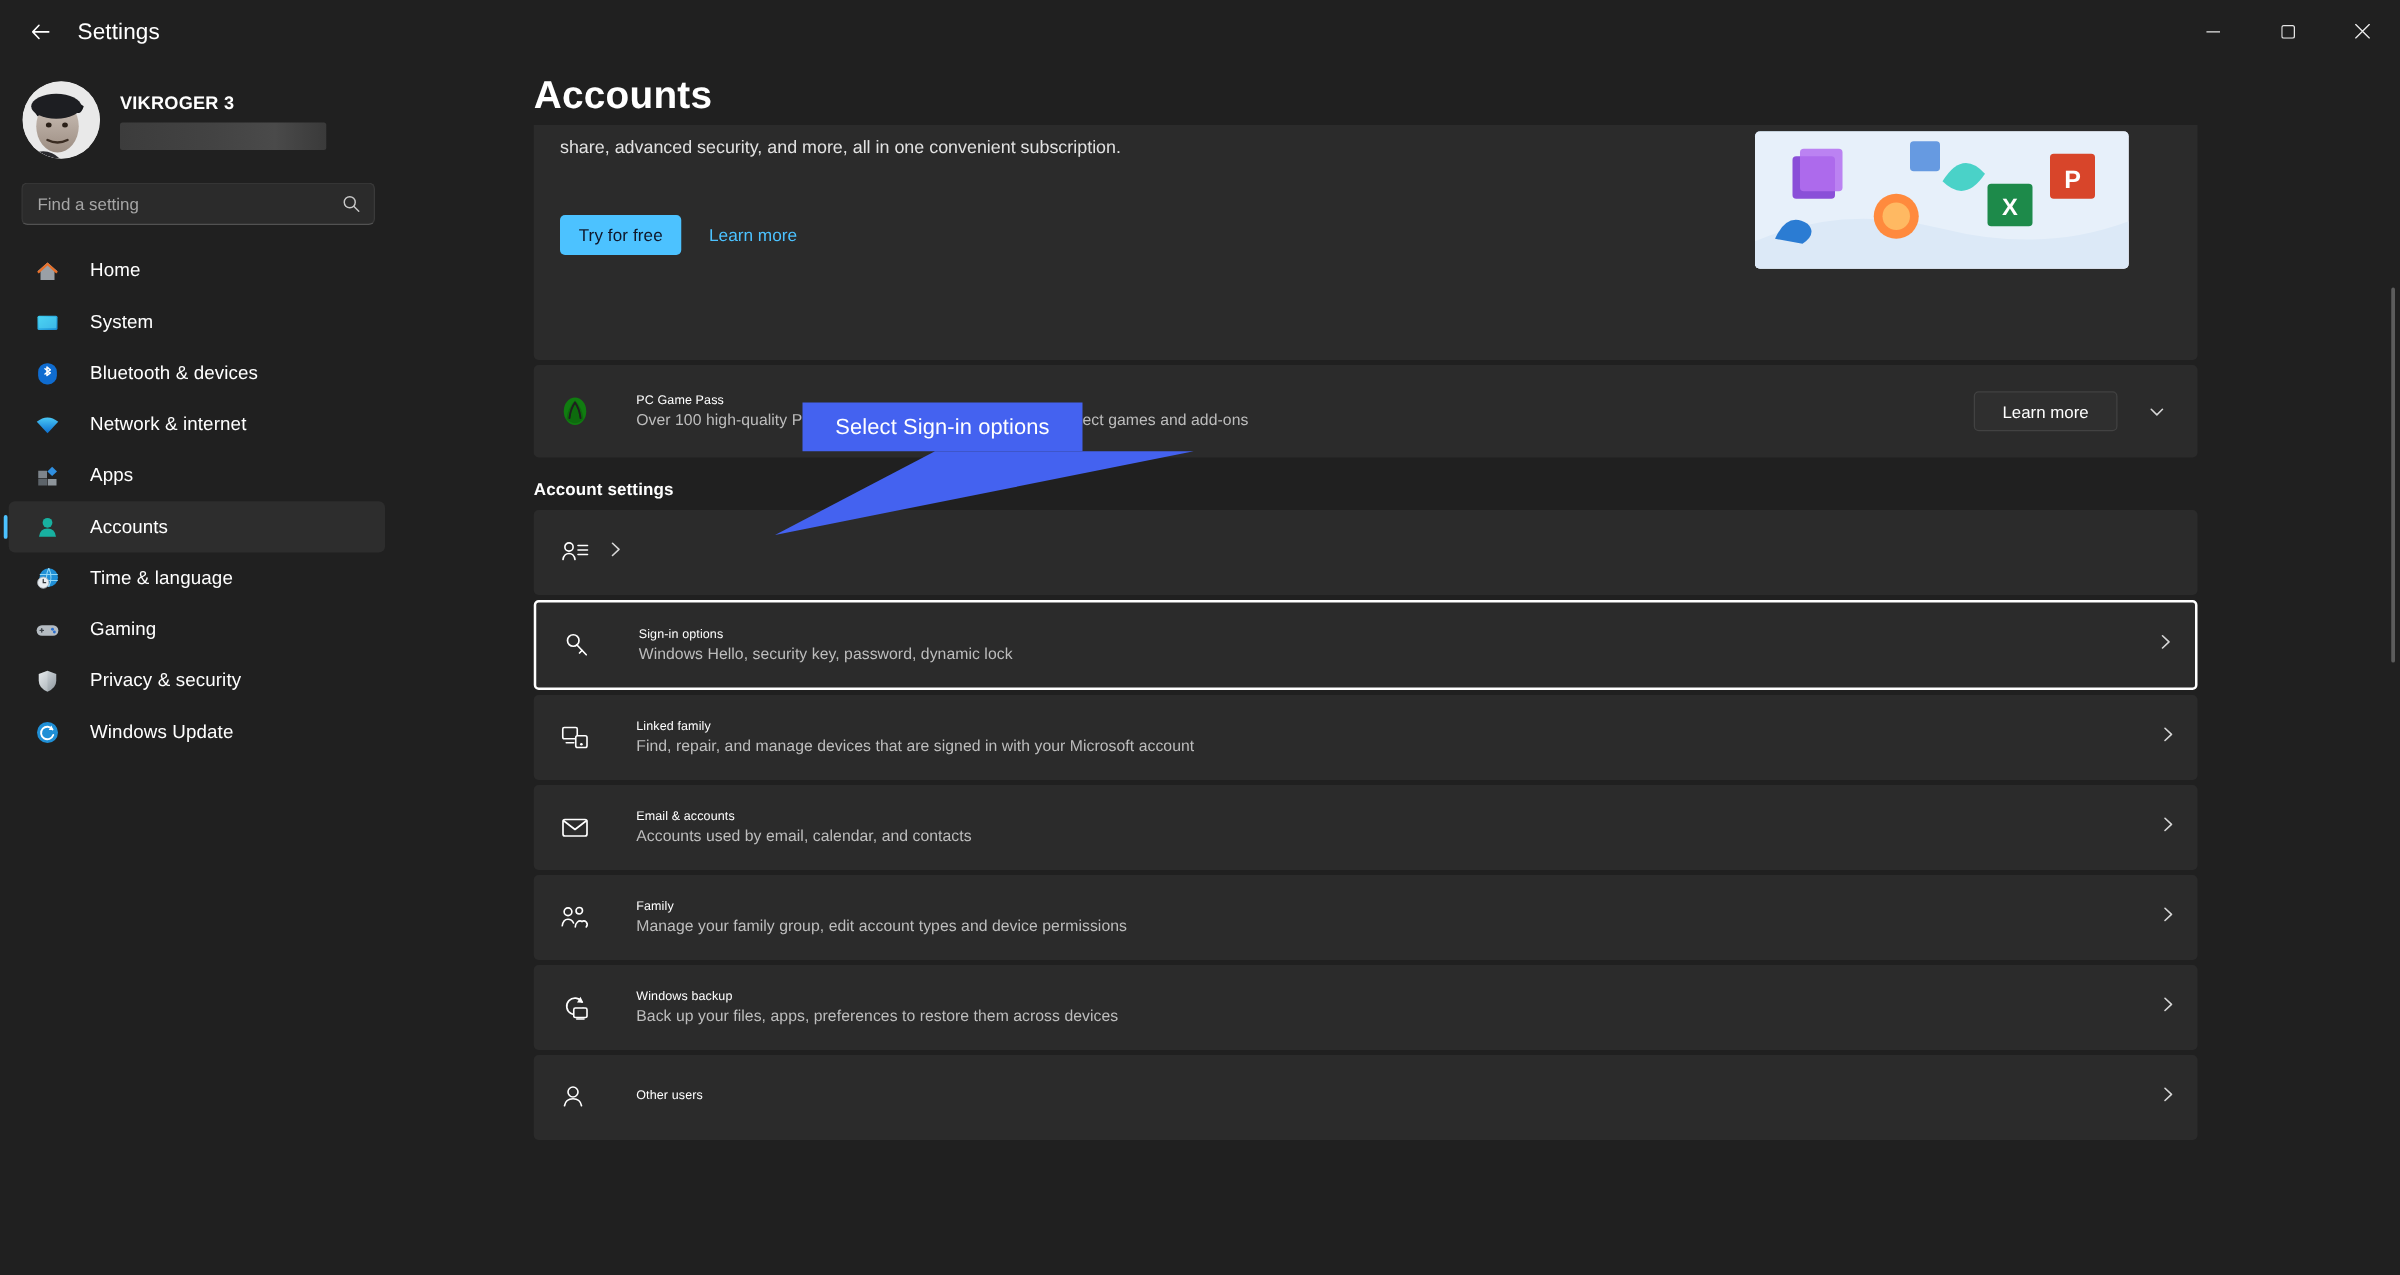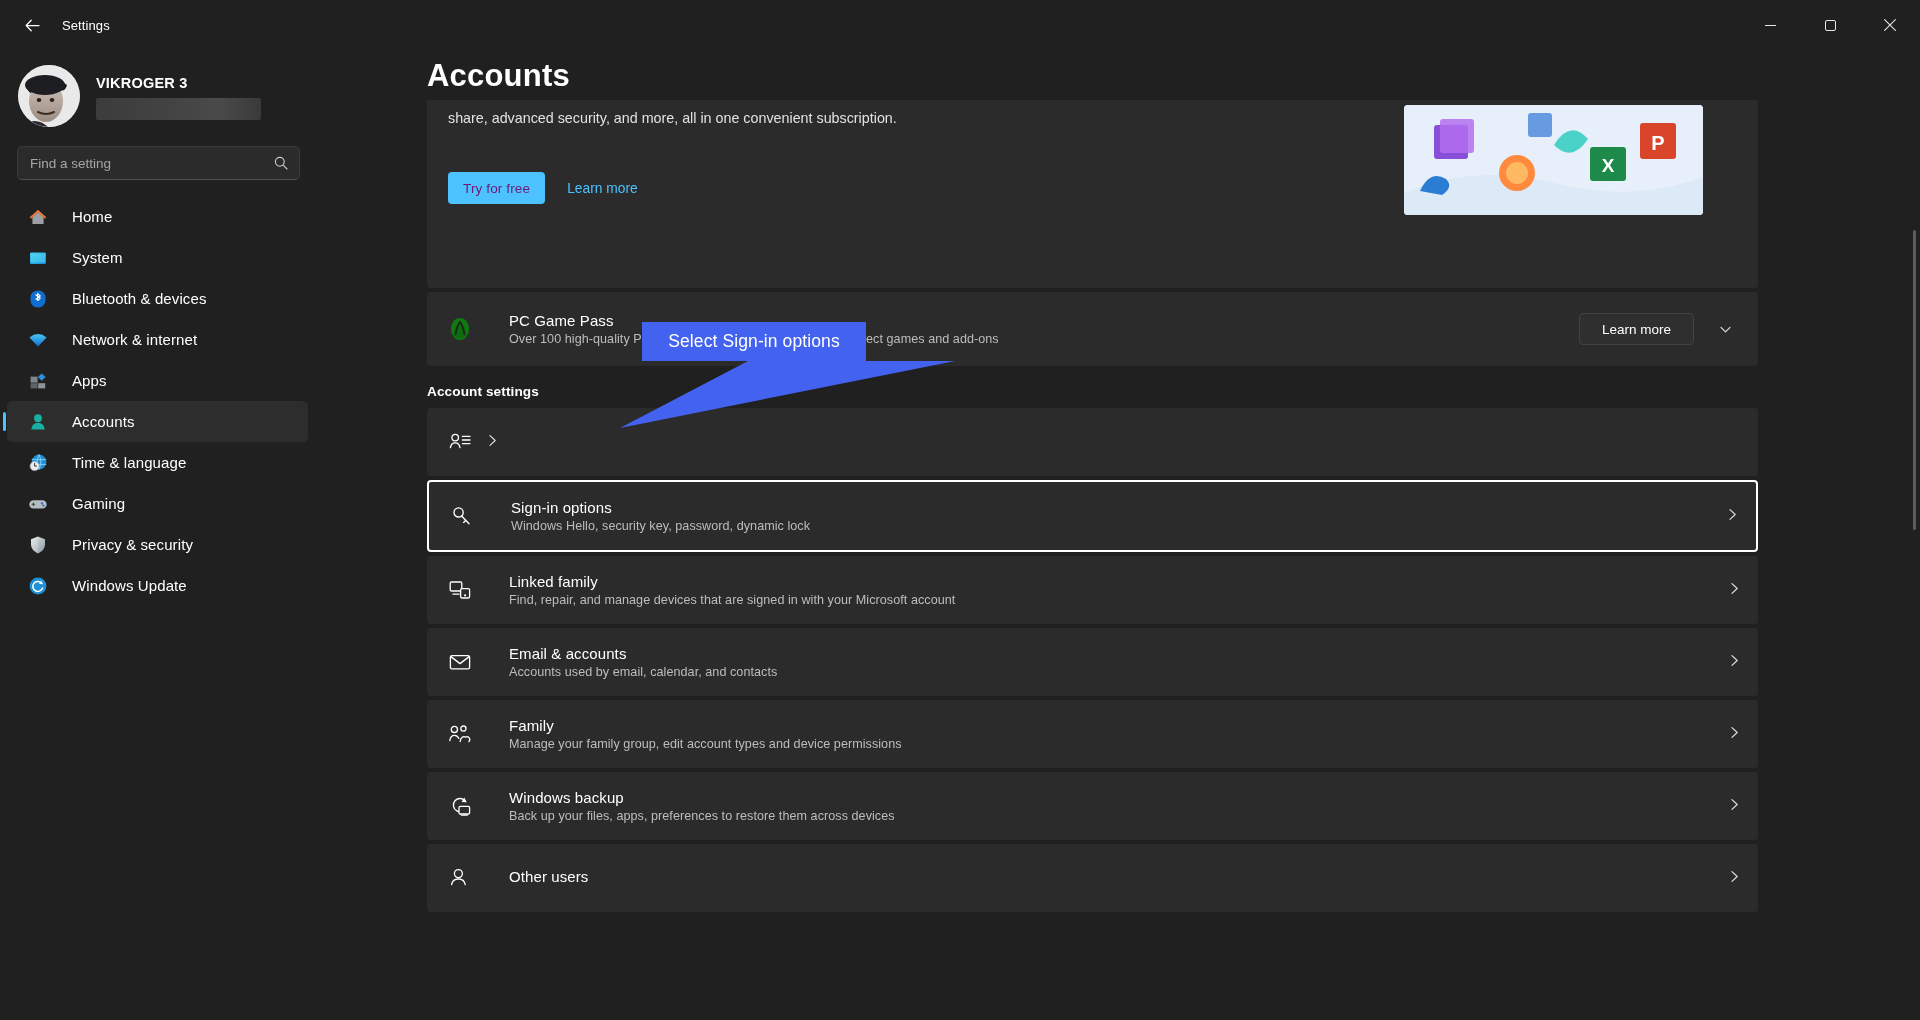--- a/index.html
+++ b/index.html
@@ -16,21 +16,21 @@
   .titlebar {
     position:absolute; top:0; left:0; width:1920px; height:50px;
     background:#202020; display:flex; align-items:center;
   }
   .back-btn {
     width:44px; height:36px; margin-left:10px;
     display:flex; align-items:center; justify-content:center;
     border-radius:5px; cursor:pointer;
   }
   .titlebar-title {
-    font-size:13px; color:#ffffff; margin-left:8px; letter-spacing:.1px;
+    font-size:18px; color:#ffffff; margin-left:8px; letter-spacing:.1px;
   }
   .win-controls {
     position:absolute; right:0; top:0; height:50px; display:flex;
   }
   .win-btn {
     width:60px; height:50px; display:flex; align-items:center; justify-content:center;
     cursor:pointer;
   }
   .win-btn svg { display:block; }
 
@@ -114,21 +114,21 @@
     margin-bottom:4px;
   }
   .promo-text {
     position:absolute; left:21px; top:8px; width:600px;
     font-size:14.3px; line-height:21px; color:#e2e2e2;
   }
   .promo-actions {
     position:absolute; left:21px; top:72px; display:flex; align-items:center;
   }
   .btn-accent {
-    background:#4cc2ff; color:#701a75; border:none; border-radius:4px;
+    background:#4cc2ff; color:#0f172a; border:none; border-radius:4px;
     height:32px; padding:0 15px; font-family:"Liberation Sans", sans-serif;
     font-size:13.6px; cursor:pointer; letter-spacing:.1px;
   }
   .link {
     color:#4cc2ff; font-size:13.8px; margin-left:22px; cursor:pointer;
     text-decoration:none;
   }
   .promo-art {
     position:absolute; right:55px; top:5px; width:299px; height:110px;
     border-radius:4px; overflow:hidden;
@@ -138,21 +138,21 @@
   
   .row {
     height:68px; display:flex; align-items:center; padding:0 16px 0 20px;
     cursor:pointer;
   }
   .row-icon {
     width:26px; height:26px; flex:none; display:flex;
     align-items:center; justify-content:center; color:#ffffff;
   }
   .row-body { margin-left:36px; flex:1; min-width:0; }
-  .row-title { font-size:15px; color:#ffffff; letter-spacing:.1px; }
+  .row-title { font-size:10px; color:#ffffff; letter-spacing:.1px; }
   .row-sub {
     font-size:12.6px; color:#bdbdbd; margin-top:3px; letter-spacing:.05px;
   }
   .chevron { color:#d6d6d6; flex:none; margin-left:12px; }
 
   .gamepass-row { height:74px; }
   .btn-secondary {
     background:#2f2f2f; border:1px solid #424242; border-radius:4px;
     color:#ffffff; height:32px; padding:0 22px;
     font-family:"Liberation Sans", sans-serif; font-size:13.5px; cursor:pointer;

